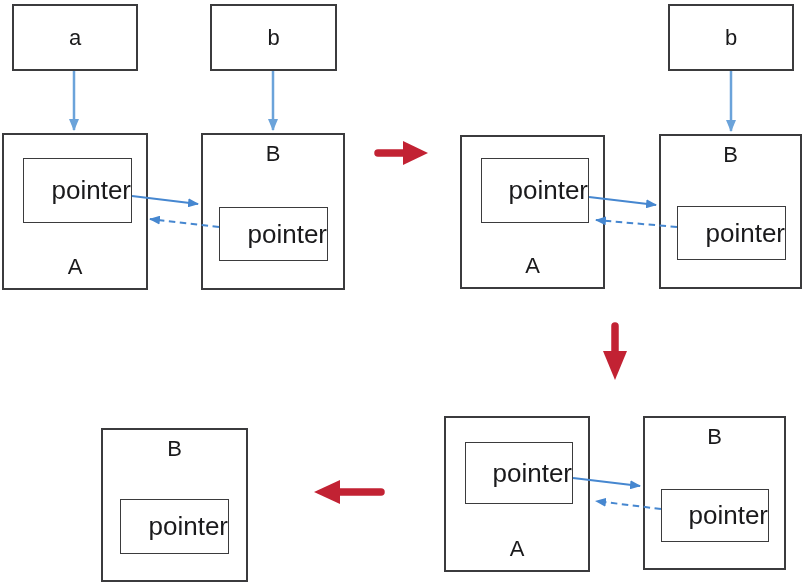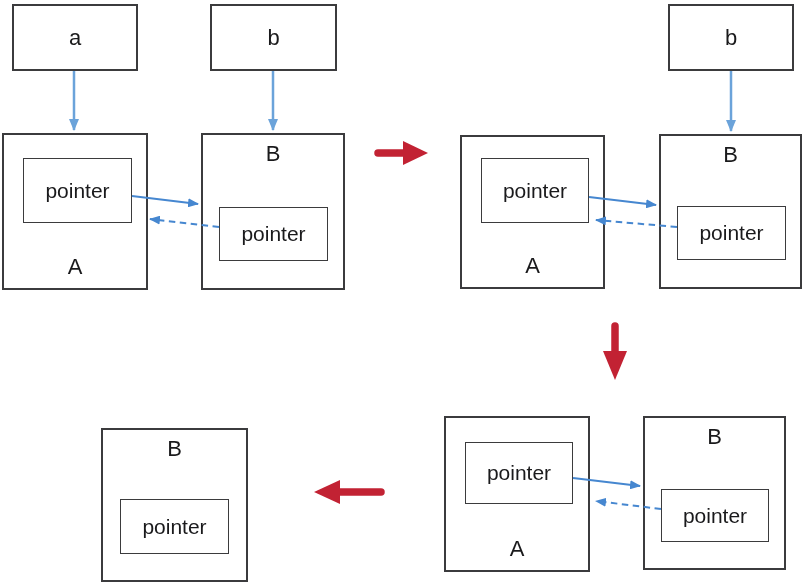--- a/index.html
+++ b/index.html
@@ -42,22 +42,22 @@
     font-size: 22px;
   }
   .obj-label.top { top: 6px; }
   .obj-label.bottom { bottom: 8px; }
   .ptr-box {
     position: absolute;
     border: 1.5px solid var(--box-border);
     background: var(--background);
     display: flex;
     align-items: center;
-    justify-content: center;
-    font-size: 21px;
+    justify-content: flex-end;
+    font-size: 26px;
   }
   svg.overlay {
     position: absolute;
     inset: 0;
     pointer-events: none;
   }
   .blue-solid {
     stroke: var(--blue-arrow);
     stroke-width: 2;
     fill: none;

